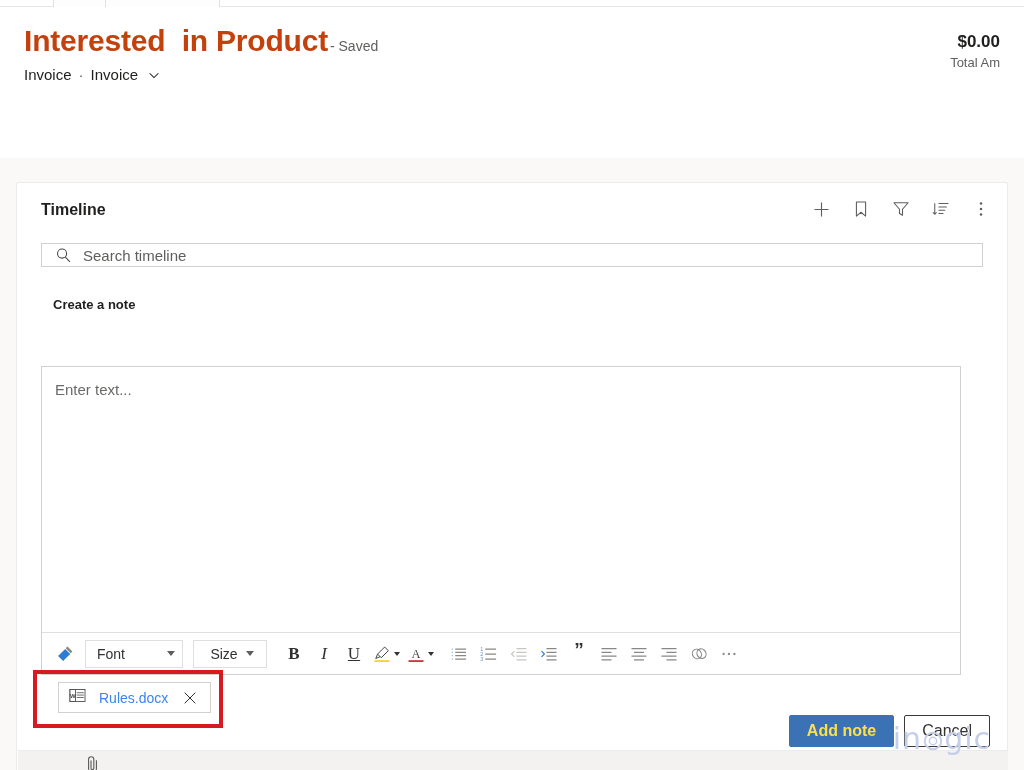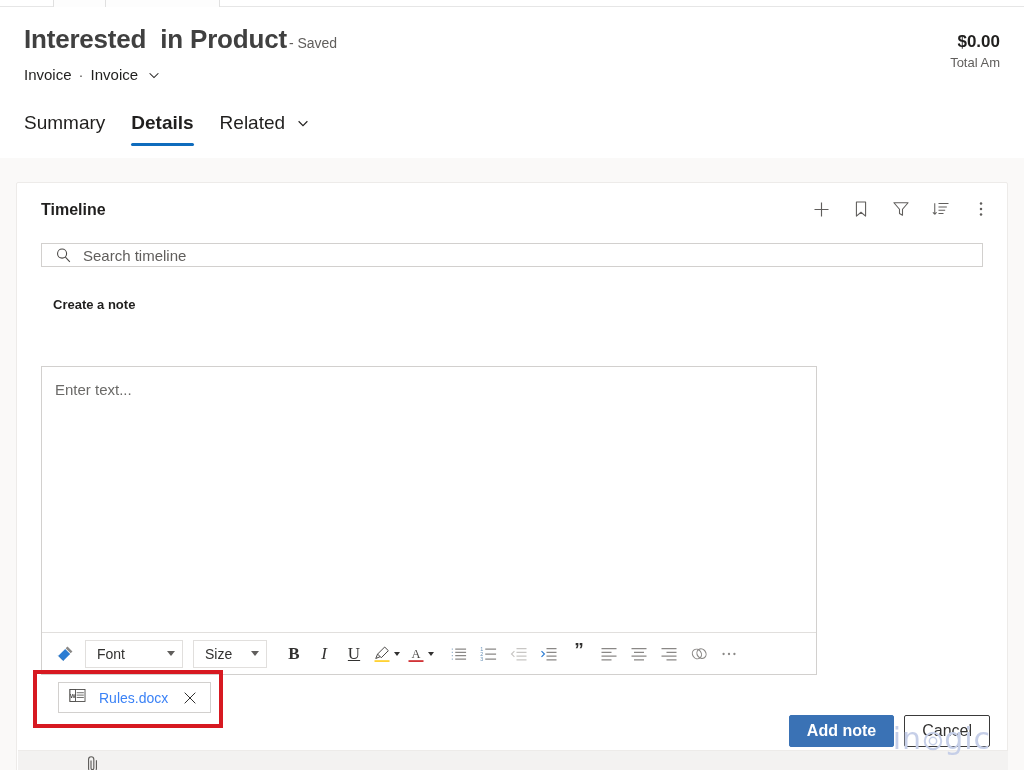--- a/index.html
+++ b/index.html
@@ -18,21 +18,21 @@
   .chrome-tab {
     position: absolute; top: 0; height: 7px;
     border-left: 1px solid #e0e0e0; border-right: 1px solid #e0e0e0;
     background: #fdfdfd;
   }
 
   
   .header { position: absolute; left: 0; top: 7px; width: 1024px; height: 150px; background:#fff; }
   .title-row { position: absolute; left: 24px; top: 17px; display:flex; align-items:baseline; }
   .rec-title {
-    font-size: 26px; font-weight: 700; color: #404040;
+    font-size: 30px; font-weight: 700; color: #c2410c;
     letter-spacing: -0.2px; white-space: pre;
   }
   .saved-state { font-size: 14px; color: #605e5c; margin-left: 2px; }
 
   .breadcrumb-row { position:absolute; left:24px; top:59px; display:flex; align-items:center; gap:7px; }
   .bc-item { font-size: 15px; color:#201f1e; }
   .bc-sep { font-size: 15px; color:#605e5c; }
   .bc-chev { width: 14px; height: 14px; display:inline-block; margin-left:2px; }
 
   .amount-box { position:absolute; right:24px; top:24px; text-align:right; width: 120px; overflow:hidden; }
@@ -85,21 +85,21 @@
     border:1px solid #d2d0ce; background:#fff; display:flex; align-items:center;
   }
   .note-title-inp {
     width:100%; border:none; outline:none; background:transparent;
     font-family:inherit; font-size:15px; color:#201f1e; padding:0 0 0 13px;
   }
   .note-title-inp::placeholder { color:#6b6a68; }
 
   
   .editor {
-    position:absolute; left:24px; top:183px; width:776px; height:309px;
+    position:absolute; left:24px; top:183px; width:920px; height:309px;
     border:1px solid #d2d0ce; background:#fff; display:flex; flex-direction:column;
   }
   .editor-body { flex:1; padding:14px 0 0 13px; }
   .editor-ph { font-size:15px; color:#6b6a68; }
   .toolbar {
     height:42px; border-top:1px solid #e1dfdd; display:flex; align-items:center;
     gap:0px; padding:0 6px 0 8px; background:#fff;
   }
   .tb-btn {
     min-width:30px; height:30px; display:flex; align-items:center; justify-content:center;
@@ -109,21 +109,21 @@
   .tb-btn.dim { color:#c8c6c4; }
   .tb-btn.bold  { font-weight:700; font-size:17px; font-family:"Liberation Serif", serif; }
   .tb-btn.ital  { font-style:italic; font-size:17px; font-family:"Liberation Serif", serif; }
   .tb-btn.undl  { text-decoration:underline; font-size:17px; font-family:"Liberation Serif", serif; }
   .tb-btn.quote { font-size:19px; font-weight:700; padding-bottom:7px; }
   .tb-select {
     height:28px; min-width:98px; border:1px solid #e1dfdd; background:#fff;
     display:flex; align-items:center; justify-content:space-between;
     padding:0 7px 0 11px; margin:0 5px; cursor:pointer; font-size:14px; color:#323130;
   }
-  .tb-select.small { min-width:74px; }
+  .tb-select.small { min-width:74px;justify-content:center; }
   .caret { width:0;height:0;border-left:4px solid transparent;border-right:4px solid transparent;
            border-top:5px solid #605e5c; margin-left:8px; }
   .split-caret { width:0;height:0;border-left:3.5px solid transparent;border-right:3.5px solid transparent;
            border-top:4.5px solid #323130; margin-left:2px; }
   .gap { width:7px; }
 
   
   .attach-row { position:absolute; left:24px; top:496px; width:942px; height:36px; }
   .chip {
     position:absolute; left:17px; top:3px; height:31px;
@@ -149,21 +149,21 @@
     position:absolute; left:59px; top:-2px; width:30px; height:30px;
     display:flex; align-items:center; justify-content:center; cursor:pointer;
     background:transparent; border:none; color:#605e5c;
   }
   .btn-row { position:absolute; right:18px; top:-36px; display:flex; gap:10px; align-items:center; }
   .btn {
     height:32px; font-family:inherit; font-size:16px; cursor:pointer;
     display:flex; align-items:center; justify-content:center; padding:0 17px;
     border-radius:2px;
   }
-  .btn-primary { background:#3a72b5; color:#ffffff; border:1px solid #3a72b5; font-weight:700;text-align:center; }
+  .btn-primary { background:#3a72b5; color:#fde047; border:1px solid #3a72b5; font-weight:700;text-align:center; }
   .btn-secondary { background:#fff; color:#323130; border:1px solid #3a3a3a; }
 
   
   .watermark {
     position:absolute; right:16px; top:538px; font-size:30px; font-weight:400;
     color:#c6cfe8; letter-spacing:1px; user-select:none; z-index:5;
     font-family:"DejaVu Sans", sans-serif;
   }
   .wm-o { position:relative; display:inline-block; }
 </style>
@@ -191,36 +191,20 @@
           <path d="M3 6l5 5 5-5" fill="none" stroke="#201f1e" stroke-width="1.2"></path>
         </svg>
     </span>
   </div>
 
   <div class="amount-box">
     <div class="amount-val">$0.00</div>
     <div class="amount-lbl">Total Am</div>
   </div>
 
-  <div class="tabs">
-    <div class="tab">
-      <span>Summary</span>
-    </div>
-    <div class="tab active">
-      <span>Details</span>
-    </div>
-    <div class="tab">
-      <span>Related</span>
-      <span class="tab-chev">
-        <svg viewBox="0 0 16 16" width="14" height="14">
-            <path d="M3 6l5 5 5-5" fill="none" stroke="#201f1e" stroke-width="1.3"></path>
-          </svg>
-      </span>
-    </div>
-  </div>
   <div class="hdr-divider"></div>
 </div>
 
 <div class="page-body">
   <div class="card">
 
     <div class="tl-head">
       <div class="tl-title">Timeline</div>
       <div class="tl-actions">
 

